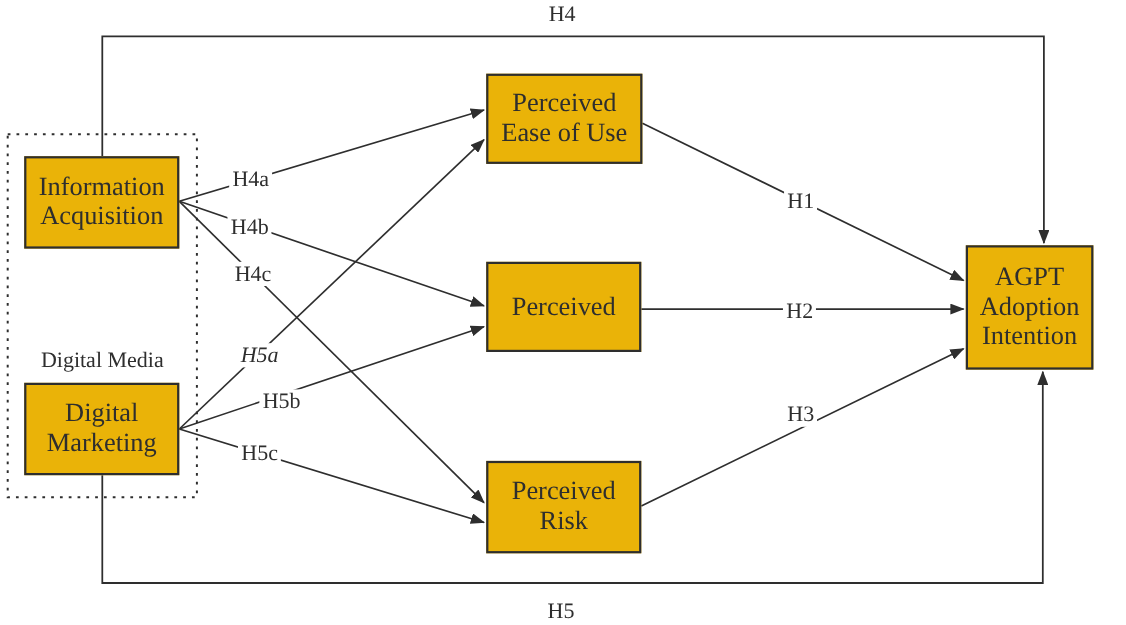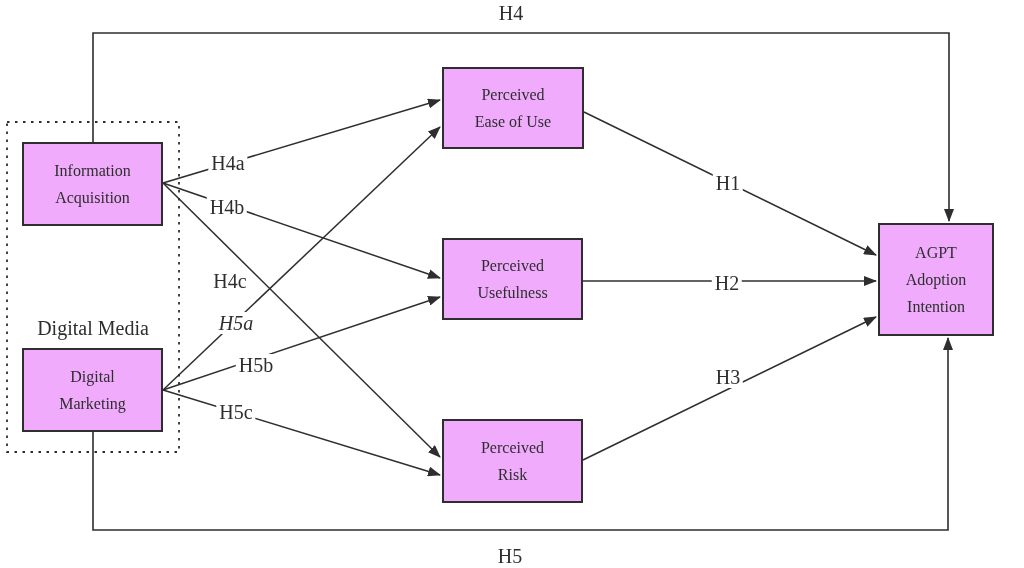--- a/index.html
+++ b/index.html
@@ -20,27 +20,27 @@
     position: absolute;
     left: 0;
     top: 0;
     width: 1024px;
     height: 568px;
   }
   .node {
     position: absolute;
     box-sizing: border-box;
     border: 2px solid #2e2e2e;
-    background: #f0abfc;
+    background: #eab308;
     display: flex;
     flex-direction: column;
     align-items: center;
     justify-content: center;
     text-align: center;
-    font-size: 16px;
+    font-size: 24px;
     line-height: 27px;
   }
   .group-label {
     position: absolute;
     text-align: center;
     font-size: 20px;
     line-height: 24px;
   }
   .edge-label {
     position: absolute;
@@ -95,40 +95,39 @@
     <div>Acquisition</div>
   </div>
 
   <div class="node" style="left:442px; top:67px; width:142px; height:82px;">
     <div>Perceived</div>
     <div>Ease of Use</div>
   </div>
 
   <div class="node" style="left:442px; top:238px; width:141px; height:82px;">
     <div>Perceived</div>
-    <div>Usefulness</div>
   </div>
 
   <div class="node" style="left:442px; top:419px; width:141px; height:84px;">
     <div>Perceived</div>
     <div>Risk</div>
   </div>
 
   <div class="node" style="left:878px; top:223px; width:116px; height:113px;">
     <div>AGPT</div>
     <div>Adoption</div>
     <div>Intention</div>
   </div>
 
   <span class="edge-label" style="left:511px; top:13px;">H4</span>
   <span class="edge-label" style="left:510px; top:556px;">H5</span>
 
   <span class="edge-label" style="left:228px; top:163px;">H4a</span>
   <span class="edge-label" style="left:227px; top:207px;">H4b</span>
-  <span class="edge-label" style="left:230px; top:249px;margin-top:32px;">H4c</span>
+  <span class="edge-label" style="left:230px; top:249px;">H4c</span>
 
   <span class="edge-label" style="left:236px; top:323px;font-style:italic;">H5a</span>
   <span class="edge-label" style="left:236px; top:365px;margin-left:20px;">H5b</span>
   <span class="edge-label" style="left:236px; top:412px;">H5c</span>
 
   <span class="edge-label" style="left:728px; top:183px;">H1</span>
   <span class="edge-label" style="left:727px; top:283px;">H2</span>
   <span class="edge-label" style="left:728px; top:377px;">H3</span>
 
 </div>

